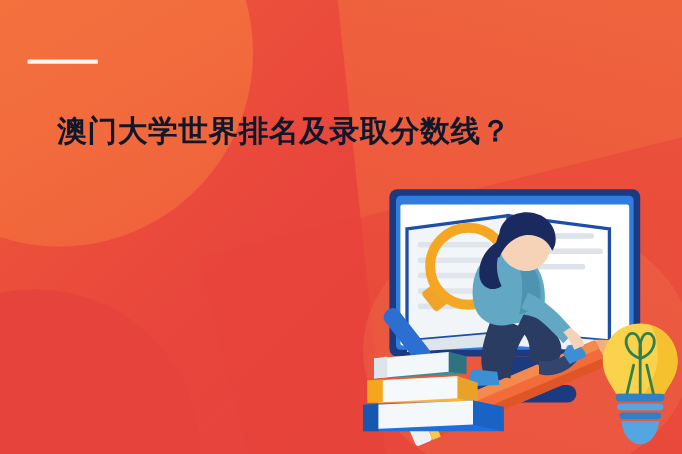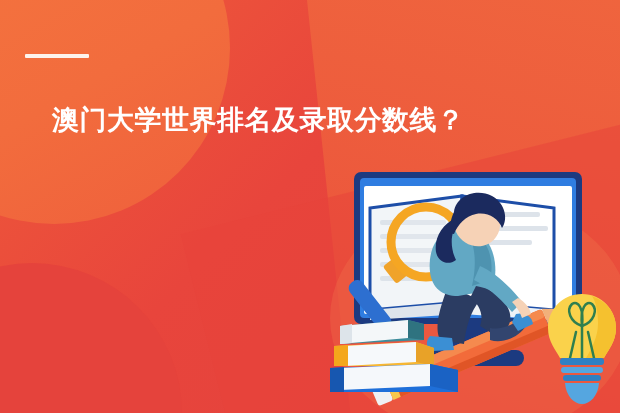--- a/index.html
+++ b/index.html
@@ -74,21 +74,21 @@
     background: #fdf3ec;
     border-radius: 1px;
   }
   .title {
     position: absolute;
     left: 52px;
     top: 103px;
     font-size: 27px;
     line-height: 1.24;
     font-weight: 700;
-    color: #ffffff;
+    color: #0f172a;
     letter-spacing: .5px;
     white-space: nowrap;
     font-family: "DejaVu Sans", "Liberation Sans", sans-serif;
   }
 
   
   .illus {
     position: absolute;
     left: 330px;
     top: 168px;

